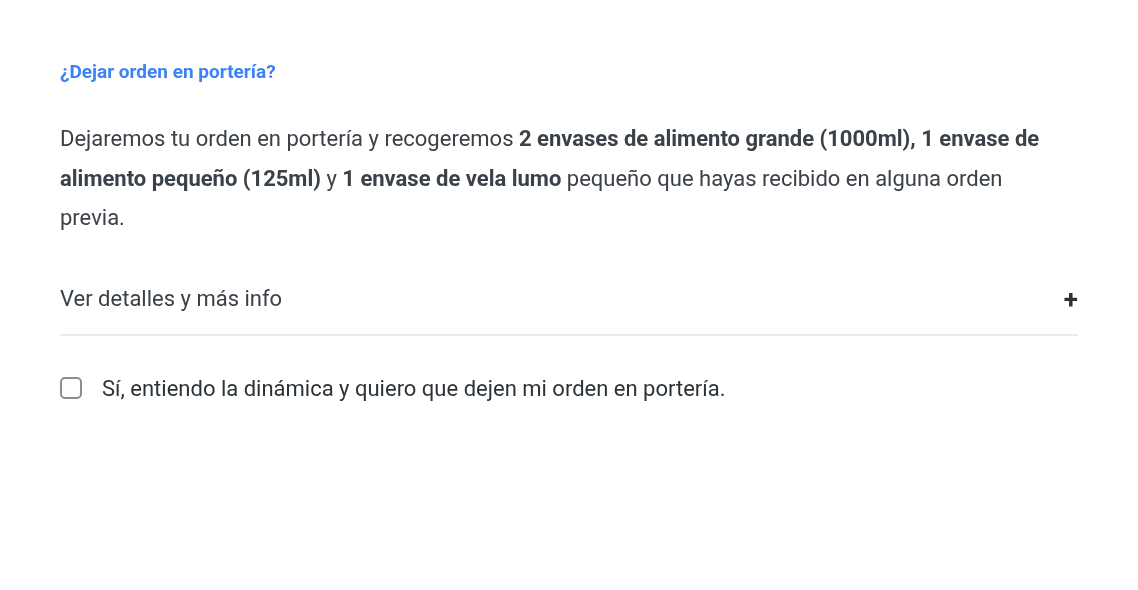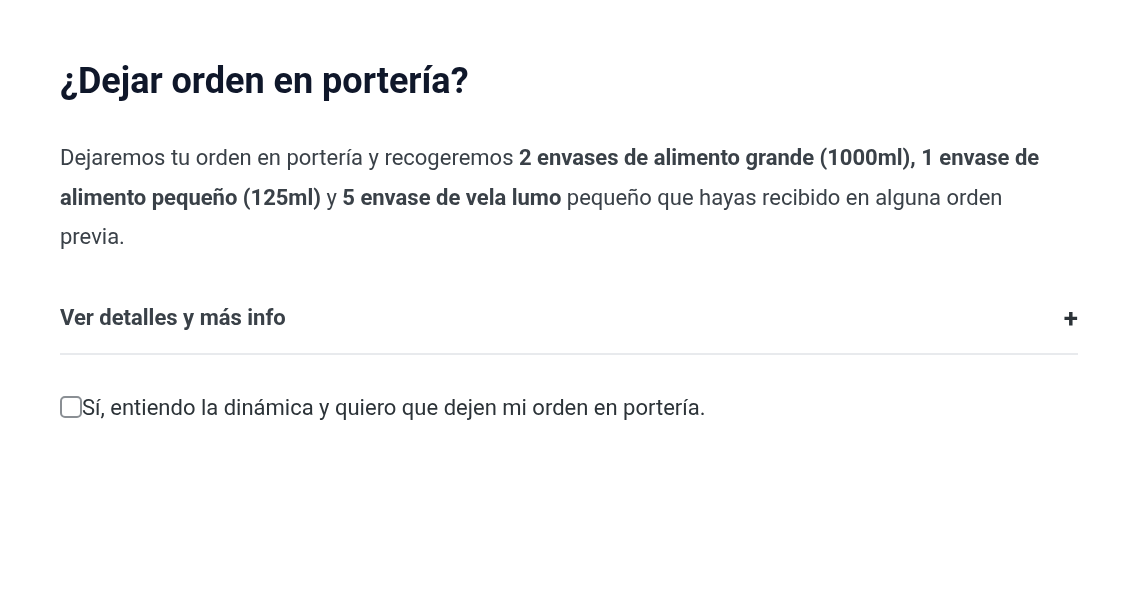--- a/index.html
+++ b/index.html
@@ -7,23 +7,23 @@
       padding: 0;
       box-sizing: border-box;
     }
     body {
       font-family: -apple-system, BlinkMacSystemFont, "Segoe UI", Roboto, "Helvetica Neue", Arial, sans-serif;
       background: #ffffff;
       padding: 60px 60px 40px 60px;
       color: #2c3338;
     }
     .heading {
-      font-size: 36px;
+      font-size: 19px;
       font-weight: 700;
-      color: #0f172a;
+      color: #3b82f6;
       margin-bottom: 36px;
     }
     .description {
       font-size: 22px;
       line-height: 1.8;
       color: #3a4148;
       margin-bottom: 48px;
       max-width: 1000px;
     }
     .description .text-part {
@@ -38,31 +38,32 @@
       justify-content: space-between;
       align-items: center;
       cursor: pointer;
       padding-bottom: 22px;
       border-bottom: 2px solid #e8eaed;
       margin-bottom: 40px;
     }
     .expand-label {
       font-size: 22px;
       color: #3a4148;
-      font-weight: 700;
+      font-weight: 400;
     }
     .plus-icon {
       font-size: 26px;
       font-weight: 700;
       color: #2c3338;
       line-height: 1;
     }
     .checkbox-row {
       display: flex;
       align-items: center;
+      gap: 20px;
     }
     .checkbox {
       width: 22px;
       height: 22px;
       border: 2px solid #8a8f94;
       border-radius: 5px;
       background: #ffffff;
       cursor: pointer;
       flex-shrink: 0;
     }
@@ -71,21 +72,21 @@
       color: #2c3338;
       font-weight: 400;
     }
   </style>
 </head>
 <body>
 
 <h1 class="heading">¿Dejar orden en portería?</h1>
 
 <p class="description">
-  <span class="text-part">Dejaremos tu orden en portería y recogeremos </span><span class="bold-part">2 envases de alimento grande (1000ml), 1 envase de alimento pequeño (125ml)</span><span class="text-part"> y </span><span class="bold-part">5 envase de vela lumo</span><span class="text-part"> pequeño que hayas recibido en alguna orden previa.</span>
+  <span class="text-part">Dejaremos tu orden en portería y recogeremos </span><span class="bold-part">2 envases de alimento grande (1000ml), 1 envase de alimento pequeño (125ml)</span><span class="text-part"> y </span><span class="bold-part">1 envase de vela lumo</span><span class="text-part"> pequeño que hayas recibido en alguna orden previa.</span>
 </p>
 
 <div class="expand-row">
   <span class="expand-label">Ver detalles y más info</span>
   <span class="plus-icon">+</span>
 </div>
 
 <div class="checkbox-row">
   <div class="checkbox"></div>
   <span class="checkbox-label">Sí, entiendo la dinámica y quiero que dejen mi orden en portería.</span>

